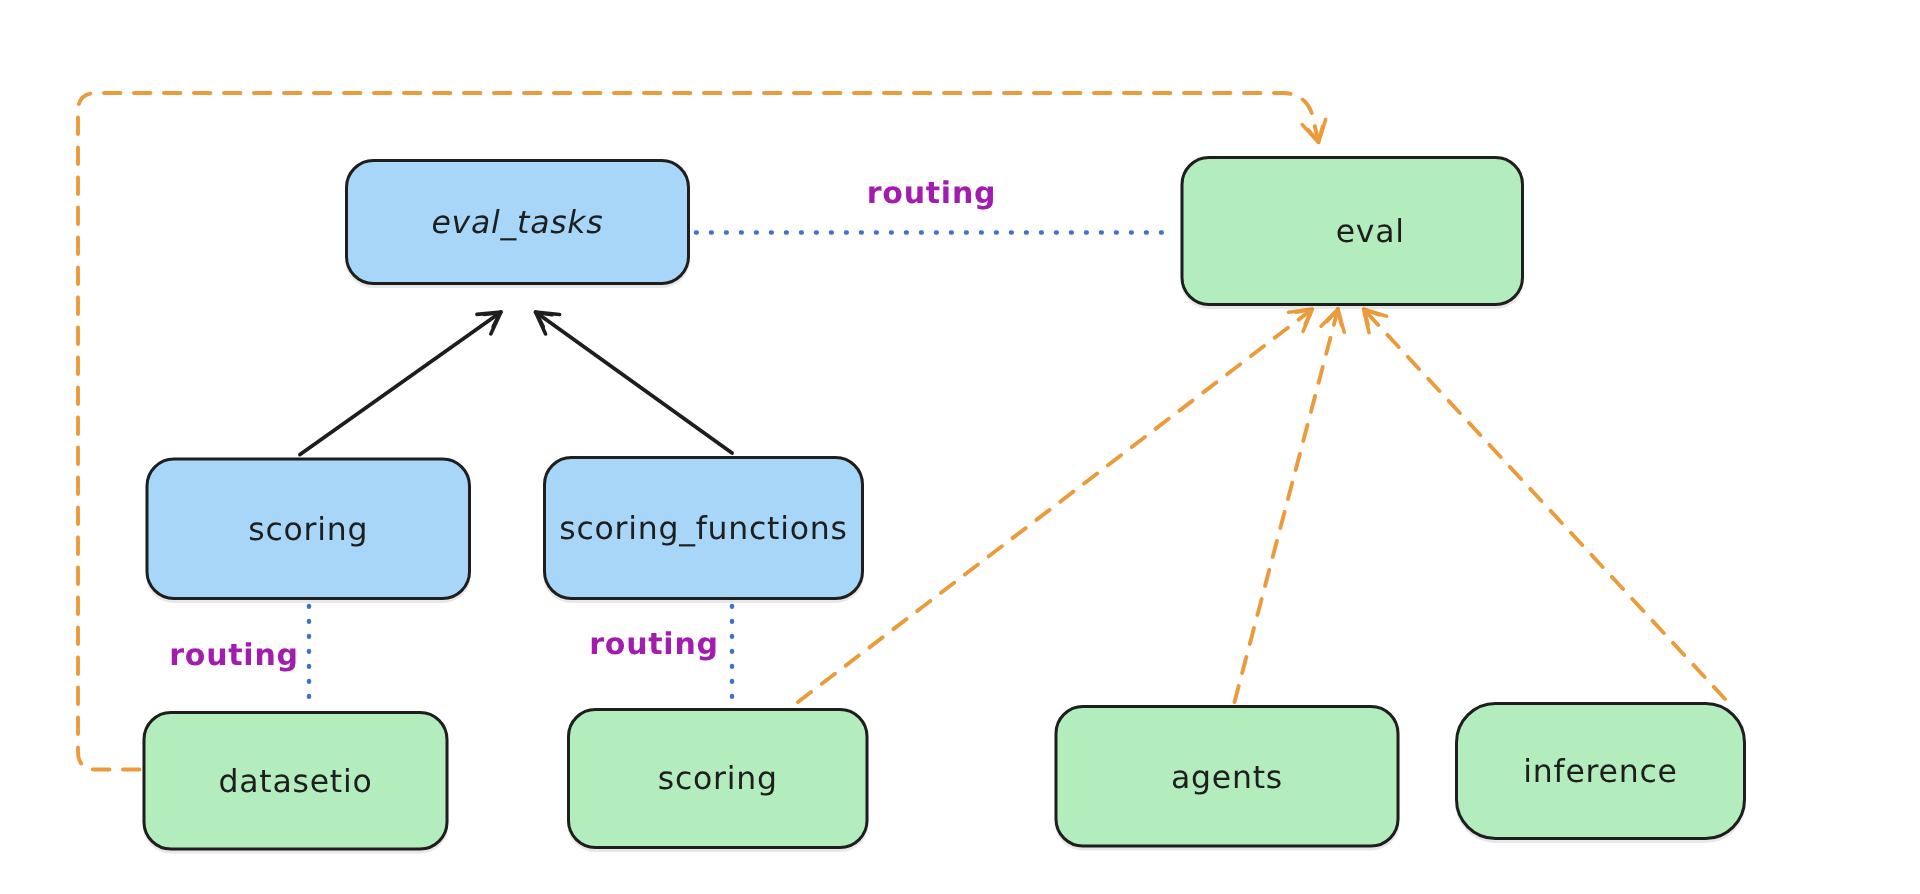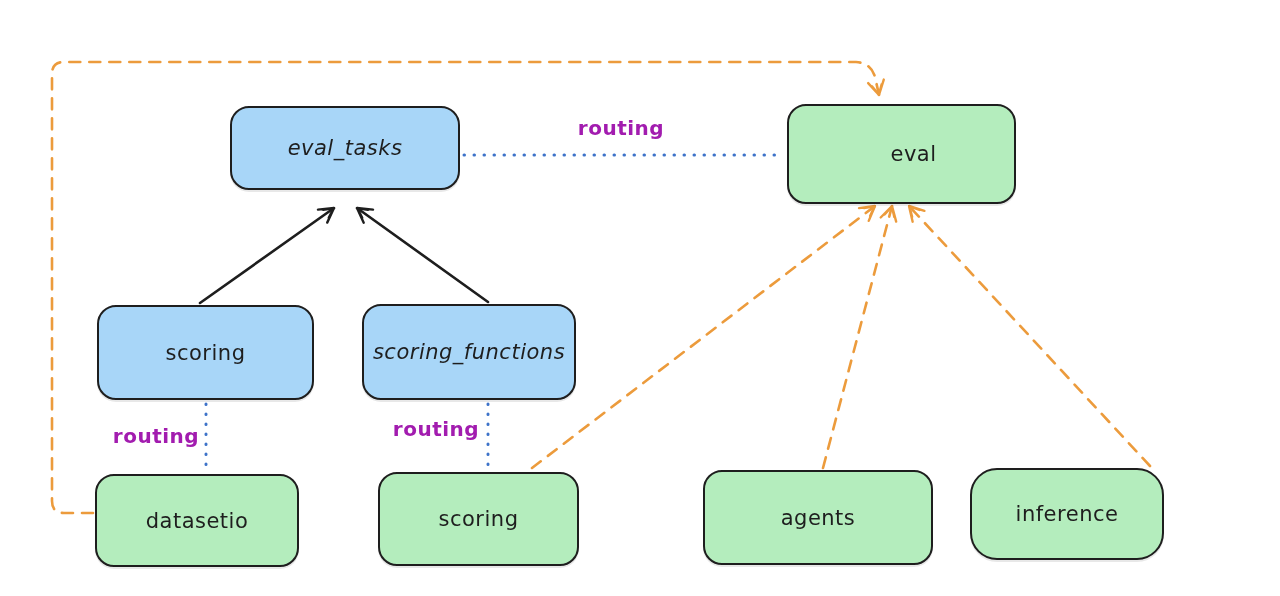--- a/index.html
+++ b/index.html
@@ -82,21 +82,21 @@
   </div>
 
   <div class="node green" style="left:787px; top:104px; width:229px; height:100px;padding-left:24px;">
     <span>eval</span>
   </div>
 
   <div class="node blue" style="left:97px; top:305px; width:217px; height:95px;">
     <span>scoring</span>
   </div>
 
-  <div class="node blue" style="left:362px; top:304px; width:214px; height:96px;font-style:italic;">
+  <div class="node blue" style="left:362px; top:304px; width:214px; height:96px;">
     <span>scoring_functions</span>
   </div>
 
   <div class="node green" style="left:95px; top:474px; width:204px; height:93px;">
     <span>datasetio</span>
   </div>
 
   <div class="node green" style="left:345px; top:472px; width:201px; height:94px;margin-left:33px;">
     <span>scoring</span>
   </div>

